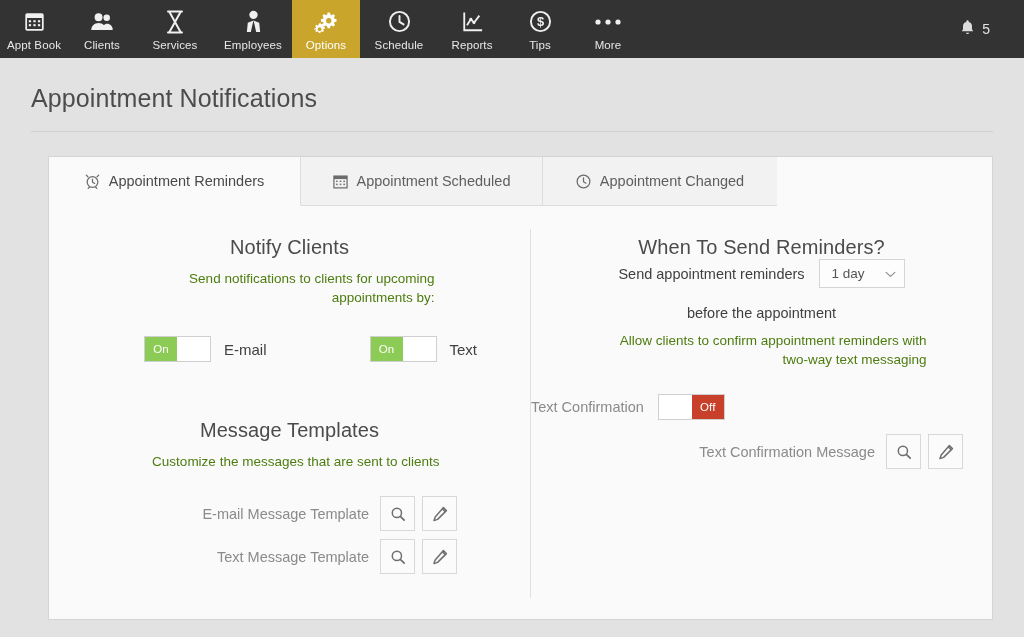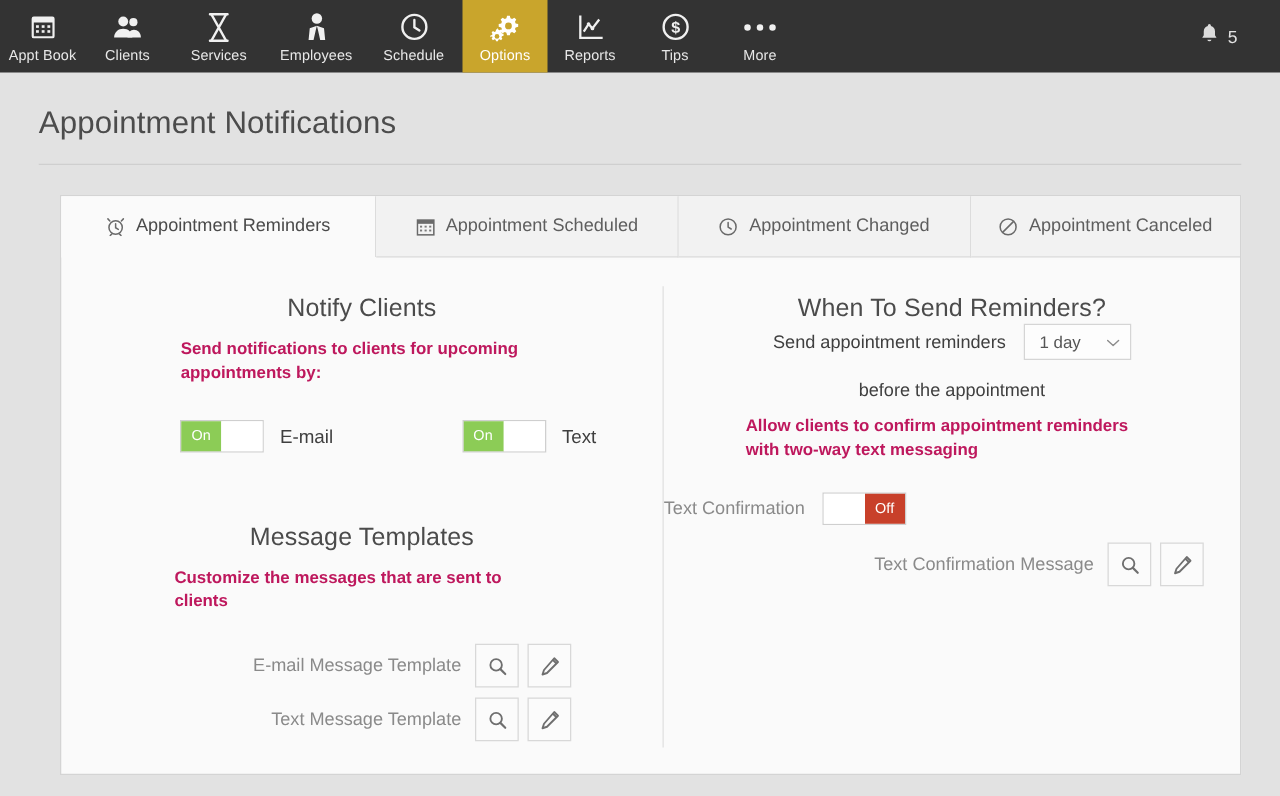--- a/index.html
+++ b/index.html
@@ -132,26 +132,25 @@
   #col-right { left: 482px; width: 461px; }
 
   .sec-title {
     text-align: center;
     font-size: 20px;
     font-weight: 400;
     color: #4b4b4b;
     letter-spacing: .1px;
   }
   .sec-sub {
-    text-align: left;
+    text-align: right;
     font-size: 13.5px;
-    color: #be185d;
+    color: #4d7c0f;
     line-height: 19px;
     margin-top: 10px;
-    font-weight: bold;
   }
 
   
   .toggle {
     width: 67px;
     height: 26px;
     border: 1px solid #cfcfcf;
     display: flex;
     cursor: pointer;
     flex: none;
@@ -285,40 +284,40 @@
     <span class="nav-icon">
       <svg width="19" height="23" viewBox="0 0 20 24">
           <circle cx="10" cy="5" r="4.4" fill="#f0f0f0"></circle>
           <path d="M10 11 L4 13.2 L3 23 L7.2 23 L9 15 Z" fill="#f0f0f0"></path>
           <path d="M10 11 L16 13.2 L17 23 L12.8 23 L11 15 Z" fill="#f0f0f0"></path>
         </svg>
     </span>
     <span class="nav-label">Employees</span>
   </div>
 
-  <div class="nav-item wide">
-    <span class="nav-icon">
-      <svg width="23" height="23" viewBox="0 0 24 24">
-          <circle cx="12" cy="12" r="10" fill="none" stroke="#f0f0f0" stroke-width="2"></circle>
-          <path d="M12 6.2v6.2l4.2 2.6" fill="none" stroke="#f0f0f0" stroke-width="2" stroke-linecap="round"></path>
-        </svg>
-    </span>
-    <span class="nav-label">Schedule</span>
-  </div>
-
   <div class="nav-item active">
     <span class="nav-icon">
       <svg width="25" height="24" viewBox="0 0 26 24">
         <path d="M16.5 2.2l.55 2.1 1.3.55 1.9-1.05 1.6 1.6-1.05 1.9.55 1.3 2.1.55v2.3l-2.1.55-.55 1.3 1.05 1.9-1.6 1.6-1.9-1.05-1.3.55-.55 2.1h-2.3l-.55-2.1-1.3-.55-1.9 1.05-1.6-1.6 1.05-1.9-.55-1.3-2.1-.55v-2.3l2.1-.55.55-1.3-1.05-1.9 1.6-1.6 1.9 1.05 1.3-.55.55-2.1z" fill="#ffffff"></path>
         <circle cx="15.35" cy="10.7" r="2.8" fill="#c9a52c"></circle>
         <path d="M6.6 12.6l.38 1.35.9.38 1.3-.72 1.1 1.1-.72 1.3.38.9 1.35.38v1.56l-1.35.38-.38.9.72 1.3-1.1 1.1-1.3-.72-.9.38-.38 1.35H5.04l-.38-1.35-.9-.38-1.3.72-1.1-1.1.72-1.3-.38-.9L.35 20.2v-1.56l1.35-.38.38-.9-.72-1.3 1.1-1.1 1.3.72.9-.38.38-1.35z" fill="#ffffff"></path>
         <circle cx="5.82" cy="19.42" r="1.95" fill="#c9a52c"></circle>
       </svg>
     </span>
     <span class="nav-label">Options</span>
+  </div>
+
+  <div class="nav-item wide">
+    <span class="nav-icon">
+      <svg width="23" height="23" viewBox="0 0 24 24">
+          <circle cx="12" cy="12" r="10" fill="none" stroke="#f0f0f0" stroke-width="2"></circle>
+          <path d="M12 6.2v6.2l4.2 2.6" fill="none" stroke="#f0f0f0" stroke-width="2" stroke-linecap="round"></path>
+        </svg>
+    </span>
+    <span class="nav-label">Schedule</span>
   </div>
 
   <div class="nav-item">
     <span class="nav-icon">
       <svg width="23" height="22" viewBox="0 0 24 24">
           <path d="M3 2.5v18.5h18.5" fill="none" stroke="#f0f0f0" stroke-width="2" stroke-linecap="square"></path>
           <path d="M6 15.5 L10.2 9 L13.6 12.8 L19.5 5" fill="none" stroke="#f0f0f0" stroke-width="2" stroke-linejoin="round"></path>
           <circle cx="10.2" cy="9" r="1.6" fill="#f0f0f0"></circle>
           <circle cx="13.6" cy="12.8" r="1.6" fill="#f0f0f0"></circle>
         </svg>
@@ -396,29 +395,20 @@
     </div>
     <div class="tab" style="width:234px;">
       <span class="ticon">
         <svg width="15" height="15" viewBox="0 0 16 16">
             <circle cx="8" cy="8" r="6.8" fill="none" stroke="#6a6a6a" stroke-width="1.3"></circle>
             <path d="M8 4.2v4l2.6 1.6" fill="none" stroke="#6a6a6a" stroke-width="1.3" stroke-linecap="round"></path>
           </svg>
       </span>
       <span>Appointment Changed</span>
     </div>
-    <div class="tab" style="width:215px;">
-      <span class="ticon">
-        <svg width="15" height="15" viewBox="0 0 16 16">
-            <circle cx="8" cy="8" r="6.8" fill="none" stroke="#6a6a6a" stroke-width="1.3"></circle>
-            <path d="M3.3 12.7 L12.7 3.3" stroke="#6a6a6a" stroke-width="1.3"></path>
-          </svg>
-      </span>
-      <span>Appointment Canceled</span>
-    </div>
   </div>
 
   <div id="divider"></div>
 
   <div class="col" id="col-left">
 
     <div class="sec-title" style="margin-top:30px;">Notify Clients</div>
     <div class="sec-sub" style="width:290px;margin-left:auto;margin-right:auto;">Send notifications to clients for upcoming appointments by:</div>
 
     <div style="display:flex;align-items:center;margin-top:29px;padding-left:95px;">

